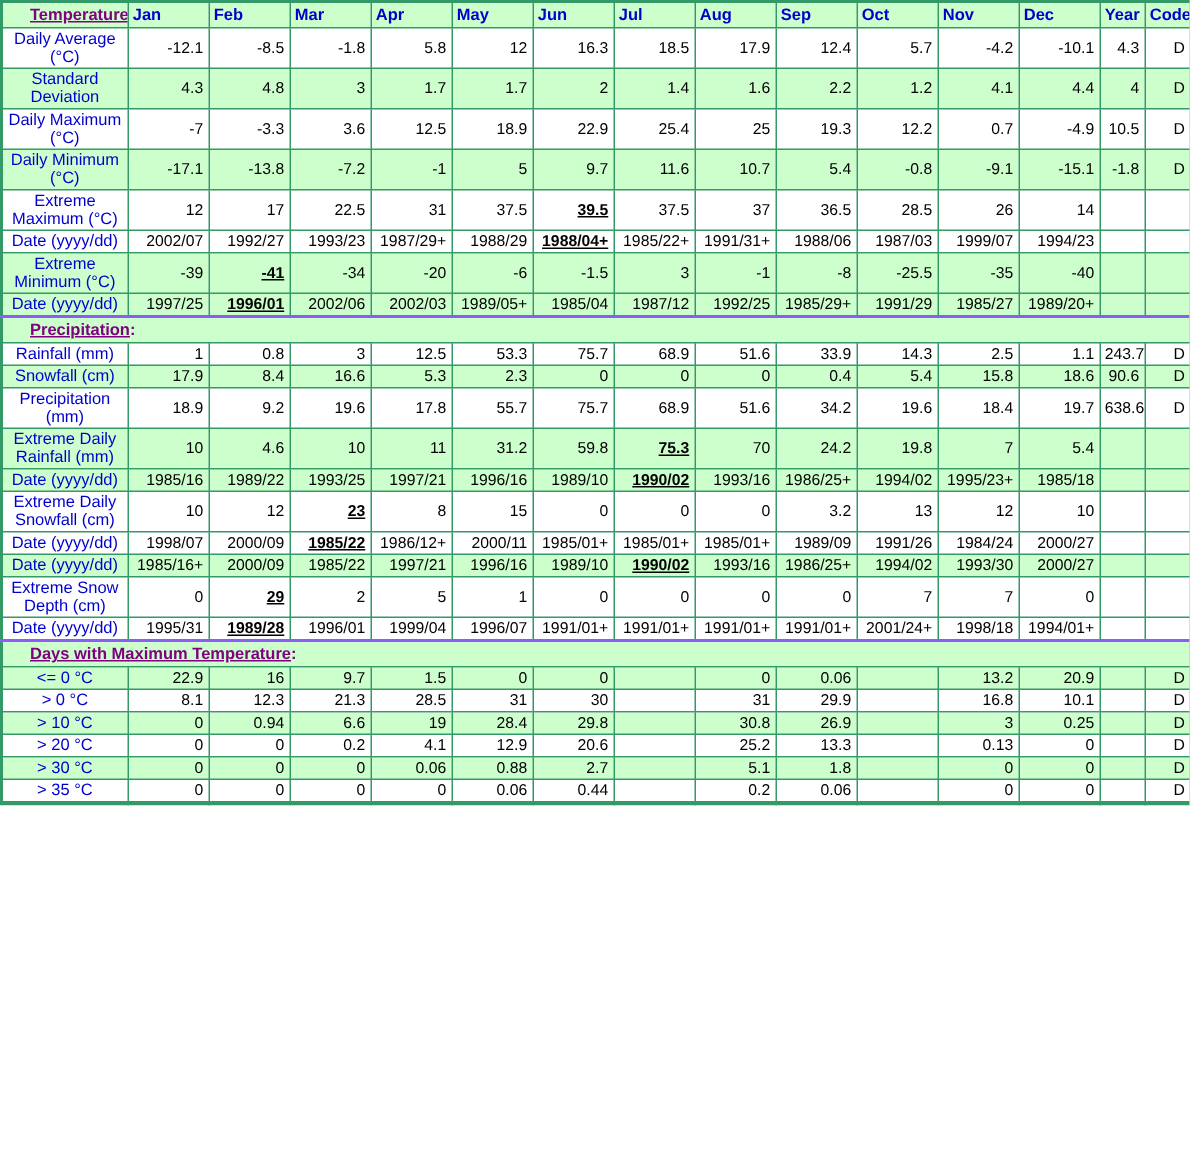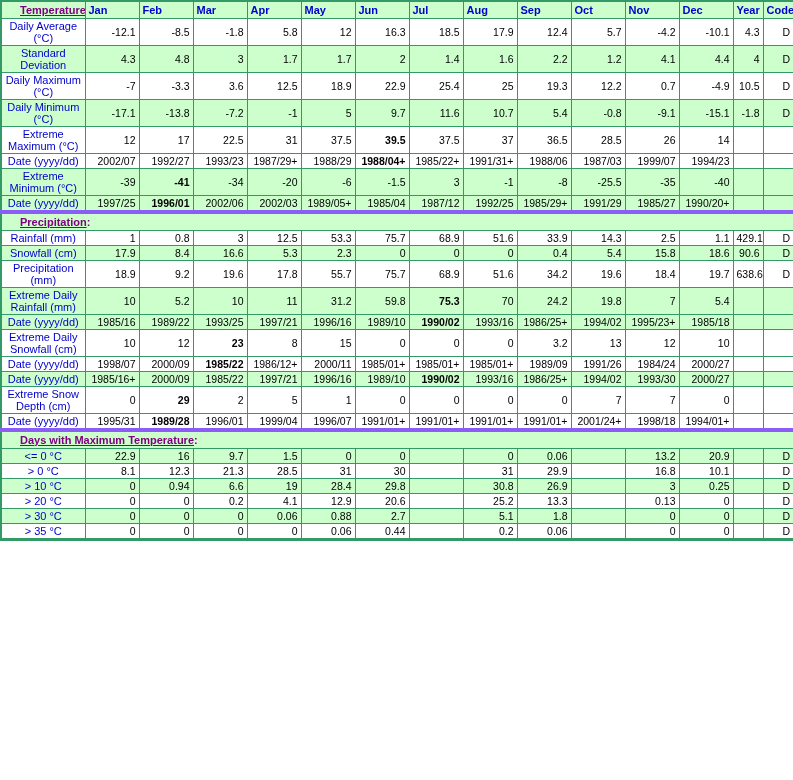--- a/index.html
+++ b/index.html
@@ -9,23 +9,23 @@
   td{border:1px solid #339966;font-size:10.5px;line-height:12px;
      padding:1px 3px;color:#000;overflow:hidden;vertical-align:middle;}
   tr.row-green td{background:#ccffcc;}
   tr.row-white td{background:#ffffff;}
   td.label-cell{color:#0000cc;font-weight:normal;text-align:center;
      font-size:11px;padding:1px 2px;word-wrap:break-word;}
   td.val{text-align:right;}
   td.month-h{color:#0000cc;font-weight:bold;text-align:left;font-size:11px;}
   td.section-td{background:#ccffcc;color:#800080;font-weight:bold;
      font-size:11px;text-align:left;padding:2px 2px;}
-  tr.section-sep td{border-top:4px solid #8b5cf6;}
+  tr.section-sep td{border-top:2px solid #8b5cf6;}
   span.section-link{text-decoration:underline;cursor:pointer;margin-left:16px;}
-  td.bold{font-weight:bold;}
+  td.bold{font-weight:bold;text-decoration:underline;}
 </style>
 </head>
 <body>
 
 <table class="climate">
   <colgroup>
     <col style="width:84px">
     <col style="width:54px">
       <col style="width:54px">
       <col style="width:54px">
@@ -184,42 +184,42 @@
         <td class="val bold">1996/01</td>
         <td class="val">2002/06</td>
         <td class="val">2002/03</td>
         <td class="val">1989/05+</td>
         <td class="val">1985/04</td>
         <td class="val">1987/12</td>
         <td class="val">1992/25</td>
         <td class="val">1985/29+</td>
         <td class="val">1991/29</td>
         <td class="val">1985/27</td>
-        <td class="val">1990/20+</td>
+        <td class="val">1989/20+</td>
         <td class="val"></td>
         <td class="val"></td>
       </tr>
       <tr class="row-green section-sep">
         <td class="section-td" colspan="15"><span class="section-link">Precipitation</span><span>:</span></td>
       </tr>
       <tr class="row-white">
         <td class="label-cell">Rainfall (mm)</td>
         <td class="val">1</td>
         <td class="val">0.8</td>
         <td class="val">3</td>
         <td class="val">12.5</td>
         <td class="val">53.3</td>
         <td class="val">75.7</td>
         <td class="val">68.9</td>
         <td class="val">51.6</td>
         <td class="val">33.9</td>
         <td class="val">14.3</td>
         <td class="val">2.5</td>
         <td class="val">1.1</td>
-        <td class="val">429.1</td>
+        <td class="val">243.7</td>
         <td class="val">D</td>
       </tr>
       <tr class="row-green">
         <td class="label-cell">Snowfall (cm)</td>
         <td class="val">17.9</td>
         <td class="val">8.4</td>
         <td class="val">16.6</td>
         <td class="val">5.3</td>
         <td class="val">2.3</td>
         <td class="val">0</td>
@@ -245,21 +245,21 @@
         <td class="val">34.2</td>
         <td class="val">19.6</td>
         <td class="val">18.4</td>
         <td class="val">19.7</td>
         <td class="val">638.6</td>
         <td class="val">D</td>
       </tr>
       <tr class="row-green">
         <td class="label-cell">Extreme Daily Rainfall (mm)</td>
         <td class="val">10</td>
-        <td class="val">5.2</td>
+        <td class="val">4.6</td>
         <td class="val">10</td>
         <td class="val">11</td>
         <td class="val">31.2</td>
         <td class="val">59.8</td>
         <td class="val bold">75.3</td>
         <td class="val">70</td>
         <td class="val">24.2</td>
         <td class="val">19.8</td>
         <td class="val">7</td>
         <td class="val">5.4</td>

